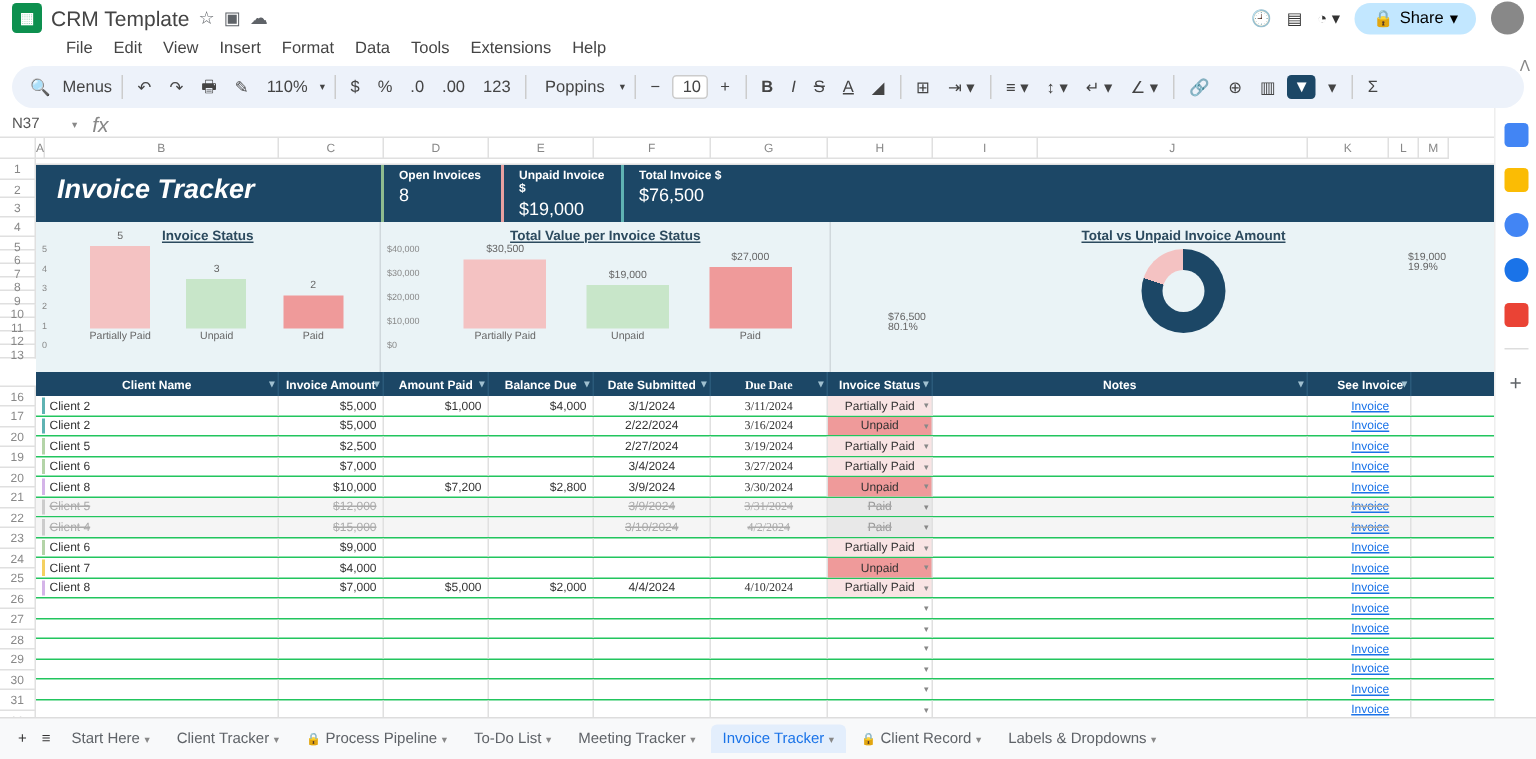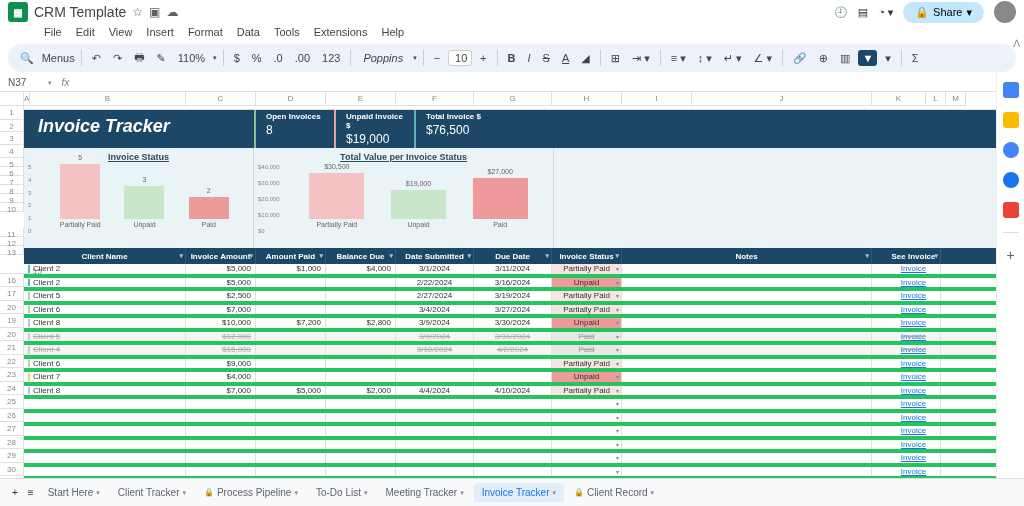--- a/index.html
+++ b/index.html
@@ -15,27 +15,27 @@
 .avatar { width: 22px; height: 22px; border-radius: 50%; background: #888; }
 
 
 .menubar { display: flex; gap: 14px; padding: 2px 44px; font-size: 11px; color: #444; height: 18px; }
 .menubar span { cursor: pointer; }
 
 
 .toolbar { display: flex; align-items: center; gap: 4px; padding: 3px 8px; margin: 2px 8px; background: #edf2fa; border-radius: 20px; height: 28px; font-size: 11px; color: #444; }
 .tool-btn { padding: 2px 4px; cursor: pointer; display: flex; align-items: center; }
 .tool-sep { width: 1px; height: 16px; background: #ccc; margin: 0 2px; }
-.font-select { border: none; background: transparent; padding: 2px 6px; font-style: italic; }
+.font-select { border: none; background: transparent; padding: 2px 6px; }
 .size-box { border: 1px solid #ccc; background: #fff; padding: 1px 6px; border-radius: 3px; width: 24px; text-align: center; }
 
 
 .namebox-row { display: flex; align-items: center; padding: 2px 8px; border-bottom: 1px solid #e0e0e0; height: 18px; }
 .namebox { width: 40px; font-size: 10px; color: #555; border: none; }
-.fx { font-style: italic; color: #888; margin-left: 10px; font-size: 10px; }
+.fx { font-style: italic; color: #888; margin-left: 10px; font-size: 14px; }
 
 
 .grid-area { display: flex; height: 400px; overflow: hidden; }
 .row-headers { width: 24px; background: #fff; }
 .row-head { height: 13.5px; text-align: center; font-size: 8px; color: #888; border-right: 1px solid #e0e0e0; border-bottom: 1px solid #e0e0e0; line-height: 13.5px; }
 .row-head.first { height: 14px; background: #fff; }
 
 .sheet { flex: 1; overflow: hidden; }
 .col-headers { display: flex; height: 14px; }
 .col-head { text-align: center; font-size: 8px; color: #888; border-right: 1px solid #e0e0e0; border-bottom: 1px solid #e0e0e0; line-height: 14px; }
@@ -67,38 +67,38 @@
 
 .donut { width: 56px; height: 56px; border-radius: 50%; margin: 4px auto; background: conic-gradient(#1c4766 0% 80%, #f4c2c2 80% 100%); position: relative; }
 .donut::after { content: ''; position: absolute; inset: 14px; background: #eaf3f6; border-radius: 50%; }
 .donut-label { position: absolute; font-size: 7px; color: #666; }
 
 
 .data-header { background: #1c4766; color: #fff; display: flex; height: 16px; font-size: 8px; }
 .data-header > div { padding: 2px 4px; border-right: 1px solid #2a5a7a; display: flex; align-items: center; justify-content: center; position: relative; font-weight: bold; }
 .filter-icon { position: absolute; right: 2px; font-size: 7px; color: #a0c0d0; }
 
-.data-row { display: flex; height: 13.5px; font-size: 8px; border-bottom: 4px solid #22c55e; }
+.data-row { display: flex; height: 13.5px; font-size: 8px; border-bottom: 1px solid #22c55e; }
 .data-row > div { padding: 1px 4px; border-right: 1px solid #e0e0e0; display: flex; align-items: center; }
 .data-row.strike { text-decoration: line-through; color: #aaa; background: #f5f5f5; }
 .client-bar { width: 2px; height: 100%; margin-right: 3px; }
 .status-cell { justify-content: center; position: relative; }
 .status-partial { background: #f9e4e4; }
 .status-unpaid { background: #ef9a9a; }
 .status-paid { background: #e8e8e8; color: #999; }
 .dd-arrow { position: absolute; right: 2px; font-size: 6px; color: #888; }
 .invoice-link { color: #1a73e8; text-decoration: underline; text-align: center; justify-content: center; }
 
 
 .c-client { width: 162px; }
 .c-amount { width: 70px; justify-content: flex-end; }
 .c-paid { width: 70px; justify-content: flex-end; }
 .c-balance { width: 70px; justify-content: flex-end; }
 .c-submit { width: 78px; justify-content: center; }
-.c-due { width: 78px; justify-content: center; }
+.c-due { width: 78px; justify-content: center; font-family: Liberation Serif, serif; }
 .c-status { width: 70px; }
 .c-notes { width: 250px; }
 .c-see { width: 54px; margin-left: 15px; }
 
 
 .sheet-tabs { position: absolute; bottom: 0; left: 0; right: 0; height: 28px; background: #f8f9fa; border-top: 1px solid #ddd; display: flex; align-items: center; gap: 2px; padding: 0 8px; font-size: 10px; }
 .tab { padding: 4px 8px; cursor: pointer; color: #5f6368; border-radius: 4px 4px 0 0; display: flex; align-items: center; gap: 3px; justify-content: center; }
 .tab.active { background: #e3eefc; color: #1a73e8; }
 .tab-arrow { font-size: 7px; color: #888; }
 .lock { font-size: 8px; }
@@ -209,21 +209,21 @@
   <div class="row-head">1</div>
       <div class="row-head" style="height: 12.7px;">2</div>
       <div class="row-head" style="height: 12.7px;">3</div>
       <div class="row-head" style="height: 12.7px;">4</div>
       <div class="row-head" style="height: 9.1px;">5</div>
       <div class="row-head" style="height: 9.1px;">6</div>
       <div class="row-head" style="height: 9.1px;">7</div>
       <div class="row-head" style="height: 9.1px;">8</div>
       <div class="row-head" style="height: 9.1px;">9</div>
       <div class="row-head" style="height: 9.1px;">10</div>
-      <div class="row-head" style="height: 9.1px; margin-top: 16px;">11</div>
+      <div class="row-head" style="height: 9.1px;">11</div>
       <div class="row-head" style="height: 9.1px;">12</div>
       <div class="row-head" style="height: 9.1px;">13</div>
       <div class="row-head" style="height: 9.1px; margin-left: 35px;">14</div>
       <div class="row-head" style="height: 9.1px; padding-left: 33px;">15</div>
       <div class="row-head">16</div>
       <div class="row-head">17</div>
       <div class="row-head">20</div>
       <div class="row-head">19</div>
       <div class="row-head">20</div>
       <div class="row-head">21</div>
@@ -331,20 +331,26 @@
               <div class="bar-label">Unpaid</div>
             </div>
           <div class="bar-wrap">
               <div class="bar red" style="height:41px;width:55px">
                 <span class="bar-value">$27,000</span>
               </div>
               <div class="bar-label">Paid</div>
             </div>
         </div>
       </div>
+      <div class="chart-panel" style="border-right:none;position:relative">
+        <div class="chart-title">Total vs Unpaid Invoice Amount</div>
+        <div class="donut"></div>
+        <div class="donut-label" style="left:38px;top:60px"><span>$76,500</span><br><span>80.1%</span></div>
+        <div class="donut-label" style="right:60px;top:20px"><span>$19,000</span><br><span>19.9%</span></div>
+      </div>
     </div>
 
     <div class="data-header" id="table-header">
         <div class="c-client">Client Name<span class="filter-icon">▾</span></div>
         <div class="c-amount">Invoice Amount<span class="filter-icon">▾</span></div>
         <div class="c-paid">Amount Paid<span class="filter-icon">▾</span></div>
         <div class="c-balance">Balance Due<span class="filter-icon">▾</span></div>
         <div class="c-submit">Date Submitted<span class="filter-icon">▾</span></div>
         <div class="c-due">Due Date<span class="filter-icon">▾</span></div>
         <div class="c-status">Invoice Status<span class="filter-icon">▾</span></div>
@@ -586,14 +592,15 @@
   <span class="tool-btn">+</span>
   <span class="tool-btn">≡</span>
   <div id="tabs-container" style="display:flex;gap:2px">
       <div class="tab">Start Here <span class="tab-arrow">▾</span></div>
       <div class="tab">Client Tracker <span class="tab-arrow">▾</span></div>
       <div class="tab"><span class="lock">🔒</span>Process Pipeline <span class="tab-arrow">▾</span></div>
       <div class="tab">To-Do List <span class="tab-arrow">▾</span></div>
       <div class="tab">Meeting Tracker <span class="tab-arrow">▾</span></div>
       <div class="tab active">Invoice Tracker <span class="tab-arrow">▾</span></div>
       <div class="tab"><span class="lock">🔒</span>Client Record <span class="tab-arrow">▾</span></div>
+      <div class="tab">Labels &amp; Dropdowns <span class="tab-arrow">▾</span></div>
     </div>
 </div>
 
 </body></html>

